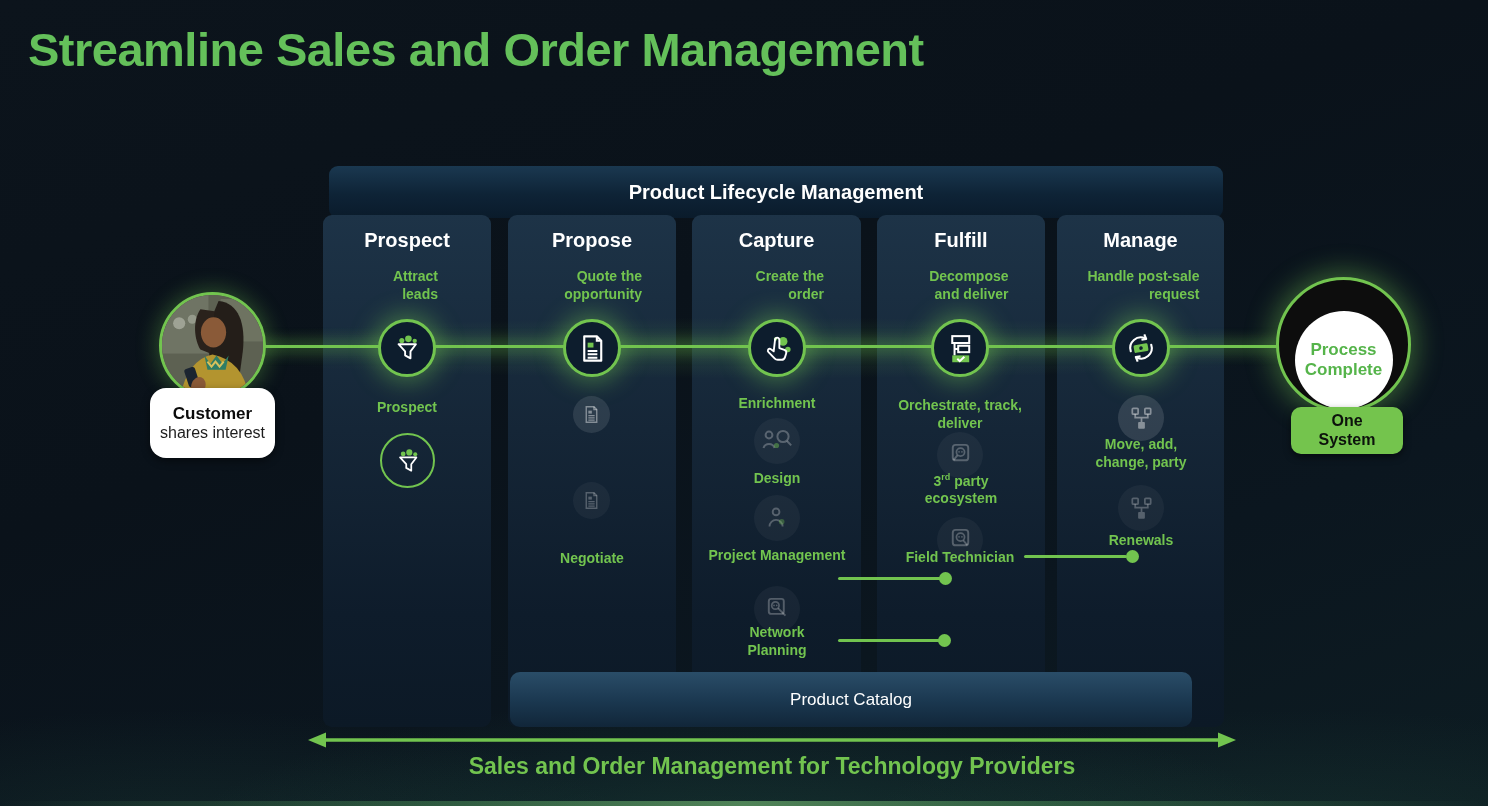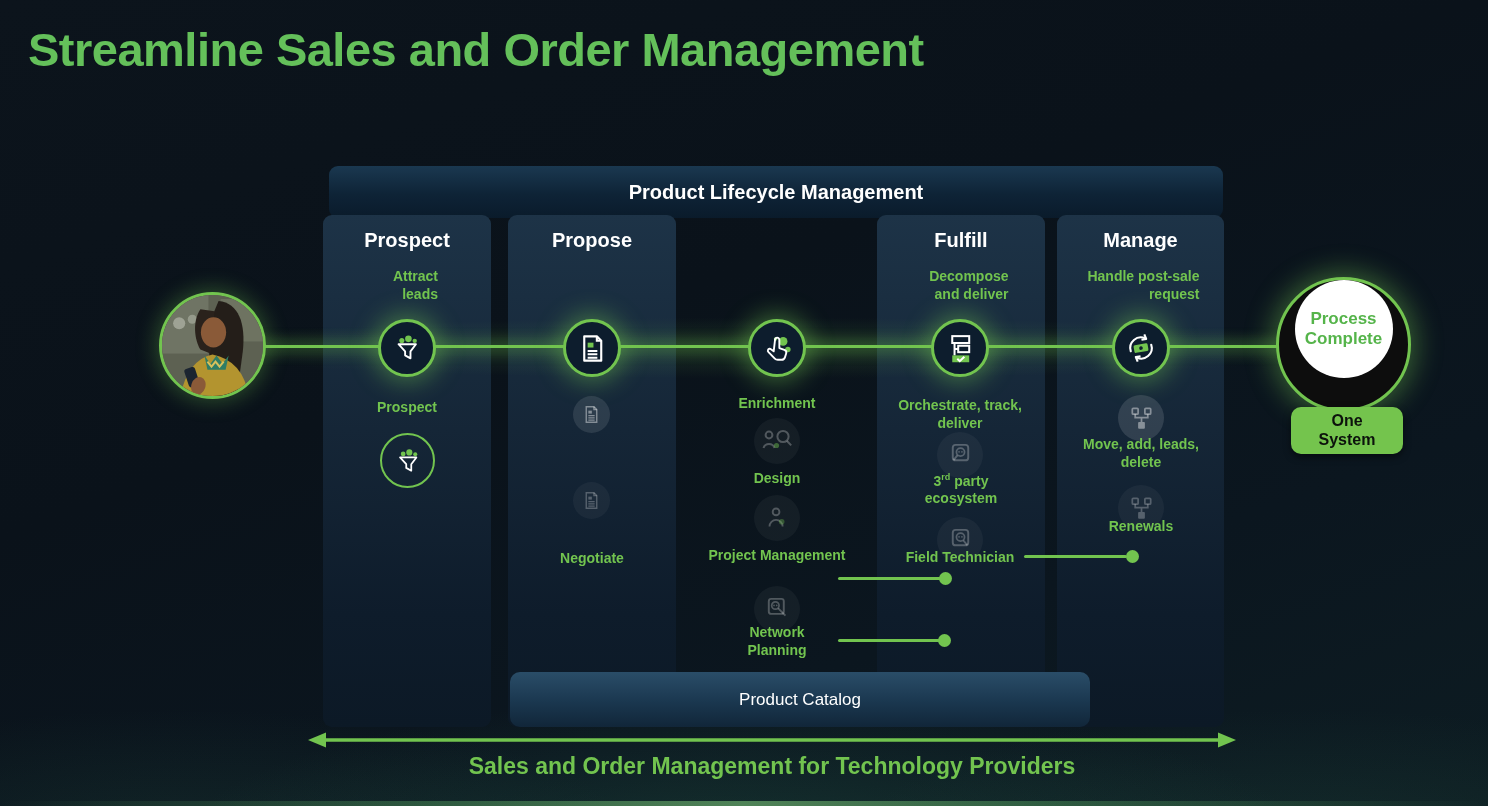--- a/index.html
+++ b/index.html
@@ -66,31 +66,31 @@
     border:3px solid #72c44f; overflow:hidden; z-index:3; background:#55584a;
     box-shadow:0 0 20px 4px rgba(114,196,79,.30); }
   .customer-label{ position:absolute; left:150px; top:388px; width:125px; height:70px; background:#fff;
     border-radius:16px; z-index:4; display:flex; flex-direction:column; align-items:center; justify-content:center;
     box-shadow:0 3px 8px rgba(0,0,0,.45); }
   .customer-label .l1{ font-size:17px; font-weight:bold; color:#0b0b0b; }
   .customer-label .l2{ font-size:16px; color:#1c1c1c; }
 
   .pc-outer{ position:absolute; left:1276px; top:277px; width:135px; height:135px; border-radius:50%;
     background:#0d0d0d; border:3px solid #72c44f; z-index:3;
-    display:flex; align-items:flex-start; justify-content:center;
+    display:flex; align-items:flex-end; justify-content:center;
     box-shadow:0 0 26px 6px rgba(114,196,79,.40); }
   .pc-inner{ width:98px; height:98px; border-radius:50%; background:#fff;
     display:flex; align-items:center; justify-content:center; }
   .pc-inner span{ width:86px; text-align:center; color:#55b44a; font-weight:bold; font-size:17px; line-height:1.2; }
   .one-system{ position:absolute; left:1291px; top:407px; width:112px; height:47px; background:#74c44d;
     border-radius:10px; z-index:4; display:flex; align-items:center; justify-content:center;
     box-shadow:0 3px 7px rgba(0,0,0,.5); }
   .one-system span{ width:70px; text-align:center; color:#0c120c; font-weight:bold; font-size:16px; line-height:1.15; }
 
-  .catalog{ position:absolute; left:510px; top:672px; width:580px; height:55px; border-radius:10px; z-index:5;
+  .catalog{ position:absolute; left:510px; top:672px; width:682px; height:55px; border-radius:10px; z-index:5;
     background:linear-gradient(180deg,#2a4d68 0%, #1a374f 55%, #112639 100%);
     display:flex; align-items:center; justify-content:center; color:#fff; font-size:17px;text-align:center; }
 
   .span-arrow{ position:absolute; left:305px; top:729px; z-index:5; }
   .footer-caption{ position:absolute; left:312px; top:753px; width:920px; text-align:center;
     color:#72c44f; font-weight:bold; font-size:23px; z-index:5; }
 </style>
 </head>
 <body>
 
@@ -103,20 +103,29 @@
   </div>
 
   <div class="col col-1">
     <div class="col-title">Prospect</div>
     <div class="col-sub">
         <span style="width:62px">Attract leads</span>
       </div>
   </div>
   <div class="col col-2">
     <div class="col-title">Propose</div>
+    <div class="col-sub">
+        <span style="width:100px">Quote the opportunity</span>
+      </div>
+  </div>
+  <div class="col col-3">
+    <div class="col-title">Capture</div>
+    <div class="col-sub">
+        <span style="width:95px">Create the order</span>
+      </div>
   </div>
   <div class="col col-5">
     <div class="col-title">Manage</div>
     <div class="col-sub">
         <span style="width:118px">Handle post-sale request</span>
       </div>
   </div>
   <div class="col col-4">
     <div class="col-title">Fulfill</div>
     <div class="col-sub">
@@ -137,20 +146,24 @@
       <path d="M56 6 C76 8 83 28 80 56 L74 100 L48 100 L46 30 Z" fill="#241e19"></path>
       <path d="M38 14 C30 26 32 44 38 54 L48 58 L52 16 Z" fill="#2a221c"></path>
       <ellipse cx="51" cy="37" rx="12.5" ry="15" fill="#8a5a38"></ellipse>
       <path d="M18 100 Q26 64 50 59 Q80 65 86 100 Z" fill="#b3942f"></path>
       <path d="M42 60 l6 8 6-8 6 8 6-8 -3 14 -18 0 Z" fill="#2f7d66"></path>
       <path d="M45 66 l4 5 4-5 4 5 4-5" stroke="#d7c15c" stroke-width="2" fill="none"></path>
       <rect x="24" y="72" width="11" height="19" rx="2.5" fill="#1b2430" transform="rotate(-18 29 81)"></rect>
       <ellipse cx="36" cy="90" rx="7" ry="9" fill="#8a5a38" transform="rotate(18 36 90)"></ellipse>
     </svg>
   </div>
+  <div class="customer-label">
+    <span class="l1">Customer</span>
+    <span class="l2">shares interest</span>
+  </div>
 
   <div class="node node-1">
     <svg viewBox="0 0 34 34" width="32" height="32">
       <circle cx="11.5" cy="9" r="2.7" fill="#72c44f"></circle>
         <circle cx="18.5" cy="7.3" r="3.5" fill="#72c44f"></circle>
         <circle cx="25.2" cy="9.4" r="2.3" fill="#72c44f"></circle>
       <path d="M8 13 H26.5 L20.7 20.6 V28 L15 24.8 V20.6 Z" fill="none" stroke="#fff" stroke-width="2" stroke-linejoin="round"></path>
     </svg>
   </div>
   <div class="node node-2">
@@ -274,30 +287,30 @@
   <div class="glabel" style="left:880px; top:549px; width:160px;">Field Technician</div>
 
   <div class="chip chip-md" style="left:1118px; top:395px; background:rgba(255,255,255,.12);">
     <svg viewBox="0 0 30 30" width="29" height="29">
         <rect x="5.5" y="4.5" width="6" height="6" rx="1" fill="none" stroke="currentColor" stroke-width="1.8"></rect>
         <rect x="18.5" y="4.5" width="6" height="6" rx="1" fill="none" stroke="currentColor" stroke-width="1.8"></rect>
         <path d="M8.5 10.5 v3.5 h13 v-3.5 M15 14 v4.5" fill="none" stroke="currentColor" stroke-width="1.8"></path>
         <rect x="11.5" y="18.5" width="7" height="7" rx="1" fill="currentColor"></rect>
       </svg>
   </div>
-  <div class="glabel" style="left:1081px; top:436px; width:120px;">Move, add, leads, delete</div>
+  <div class="glabel" style="left:1081px; top:436px; width:120px;">Move, add, change, party</div>
   <div class="chip chip-md faint" style="left:1118px; top:485px;">
     <svg viewBox="0 0 30 30" width="29" height="29">
         <rect x="5.5" y="4.5" width="6" height="6" rx="1" fill="none" stroke="currentColor" stroke-width="1.8"></rect>
         <rect x="18.5" y="4.5" width="6" height="6" rx="1" fill="none" stroke="currentColor" stroke-width="1.8"></rect>
         <path d="M8.5 10.5 v3.5 h13 v-3.5 M15 14 v4.5" fill="none" stroke="currentColor" stroke-width="1.8"></path>
         <rect x="11.5" y="18.5" width="7" height="7" rx="1" fill="currentColor"></rect>
       </svg>
   </div>
-  <div class="glabel" style="left:1081px; top:518px; width:120px;">Renewals</div>
+  <div class="glabel" style="left:1081px; top:532px; width:120px;">Renewals</div>
 
   <div class="link" style="left:1024px; top:555px; width:103px;"></div>
   <div class="dot" style="left:1126px; top:550px;"></div>
   <div class="link" style="left:838px; top:577px; width:103px;"></div>
   <div class="dot" style="left:939px; top:572px;"></div>
   <div class="link" style="left:838px; top:639px; width:102px;"></div>
   <div class="dot" style="left:938px; top:634px;"></div>
 
   <div class="pc-outer">
     <div class="pc-inner">

